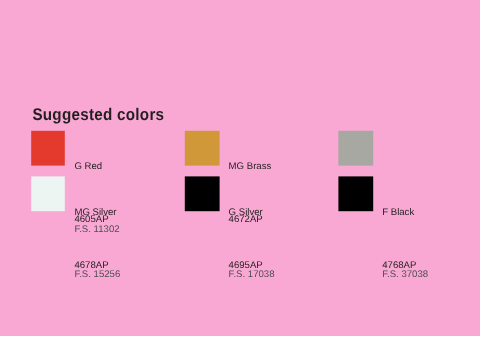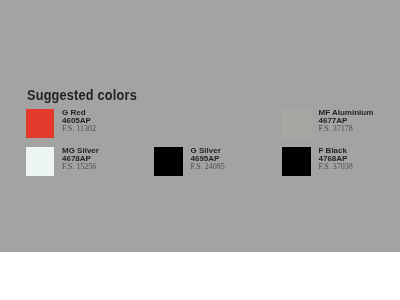--- a/index.html
+++ b/index.html
@@ -2,88 +2,91 @@
 <html><head>
 <meta charset="utf-8">
 <title>Suggested colors</title>
 <style>
   html, body { margin:0; padding:0; }
   body {
     width:400px; height:300px; background:#ffffff;
     font-family:"Liberation Sans", sans-serif;
     overflow:hidden;
   }
-  .page { position:relative; width:400px; height:252px; background:#a3a3a3; overflow:hidden; }
+  .page { position:relative; width:400px; height:280px; background:#f9a8d4; overflow:hidden; }
 
   .section-title {
     position:absolute; left:26.6px; top:86.5px;
     font-size:14px; font-weight:bold; color:#231f20;
     letter-spacing:0.25px; white-space:nowrap;
     transform:scaleX(0.905); transform-origin:0 0;
   }
 
   .color-grid { position:absolute; left:0; top:0; width:400px; height:300px; overflow:hidden; }
 
   .color-entry { position:absolute; width:118px; height:34px; }
   .color-entry.c0 { left:25.5px; }
   .color-entry.c1 { left:154px; }
   .color-entry.c2 { left:282px; }
   .color-entry.r0 { top:109.4px; }
   .color-entry.r1 { top:147.4px; }
 
   .swatch { position:absolute; left:0; top:0; width:28.6px; height:28.3px; background:#ffffff; }
 
   .labels { position:absolute; left:36.5px; top:-0.9px; white-space:nowrap; }
-  .color-name { font-size:8px; font-weight:bold; color:#231f20; line-height:8.45px; }
-  .color-code { font-size:8px; font-weight:bold; color:#231f20; line-height:8.45px; }
-  .color-fs   { font-size:8px; font-weight:normal; color:#4d4e50; line-height:8.45px;font-family:Liberation Serif, serif; }
+  .color-name { font-size:8px; font-weight:normal; color:#231f20; line-height:8.45px;margin-top:26px; }
+  .color-code { font-size:8px; font-weight:normal; color:#231f20; line-height:8.45px;margin-top:36px; }
+  .color-fs   { font-size:8px; font-weight:normal; color:#4d4e50; line-height:8.45px; }
 </style>
 </head>
 <body>
 
 <div class="page">
 
   <div class="section-title">Suggested colors</div>
 
   <div class="color-grid">
 
     <div class="color-entry r0 c0">
       <div class="swatch" style="background: rgb(228, 57, 45);"></div>
       <div class="labels">
         <div class="color-name">G Red</div>
         <div class="color-code">4605AP</div>
         <div class="color-fs">F.S. 11302</div>
       </div>
     </div>
 
+    <div class="color-entry r0 c1">
+      <div class="swatch" style="background: rgb(208, 152, 56);"></div>
+      <div class="labels">
+        <div class="color-name">MG Brass</div>
+        <div class="color-code">4672AP</div>
+        <div class="color-fs"></div>
+      </div>
+    </div>
 
     <div class="color-entry r0 c2">
       <div class="swatch" style="background: rgb(167, 168, 161);"></div>
-      <div class="labels">
-        <div class="color-name">MF Aluminium</div>
-        <div class="color-code">4677AP</div>
-        <div class="color-fs">F.S. 37178</div>
-      </div>
     </div>
 
     <div class="color-entry r1 c0">
       <div class="swatch" style="background: rgb(237, 245, 242);"></div>
       <div class="labels">
         <div class="color-name">MG Silver</div>
         <div class="color-code">4678AP</div>
         <div class="color-fs">F.S. 15256</div>
       </div>
     </div>
 
     <div class="color-entry r1 c1">
       <div class="swatch" style="background: rgb(0, 0, 0);"></div>
       <div class="labels">
         <div class="color-name">G Silver</div>
         <div class="color-code">4695AP</div>
-        <div class="color-fs">F.S. 24085</div>
+        <div class="color-fs">F.S. 17038</div>
       </div>
     </div>
 
     <div class="color-entry r1 c2">
       <div class="swatch" style="background: rgb(0, 0, 0);"></div>
       <div class="labels">
         <div class="color-name">F Black</div>
         <div class="color-code">4768AP</div>
         <div class="color-fs">F.S. 37038</div>
       </div>

